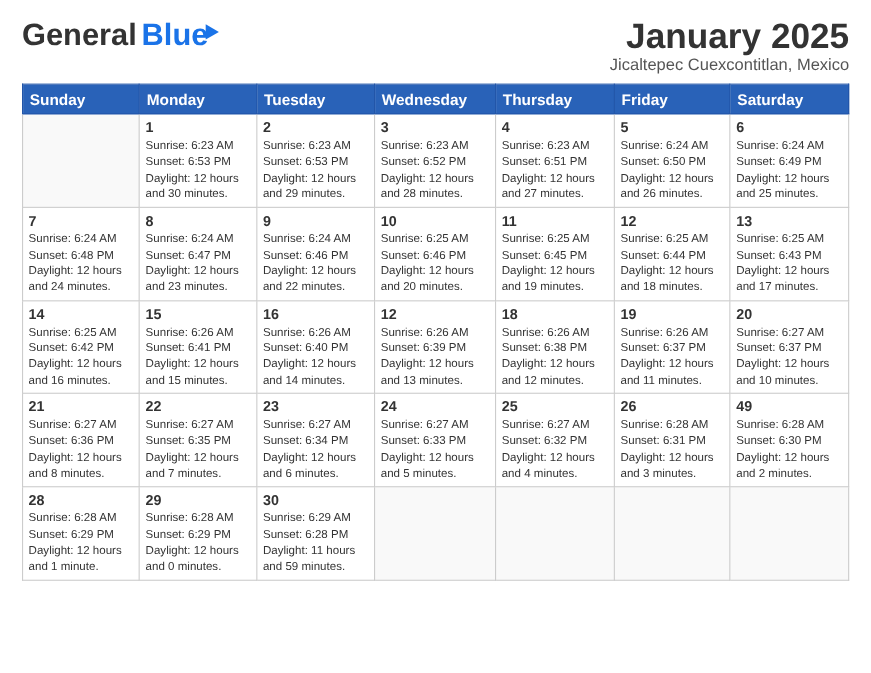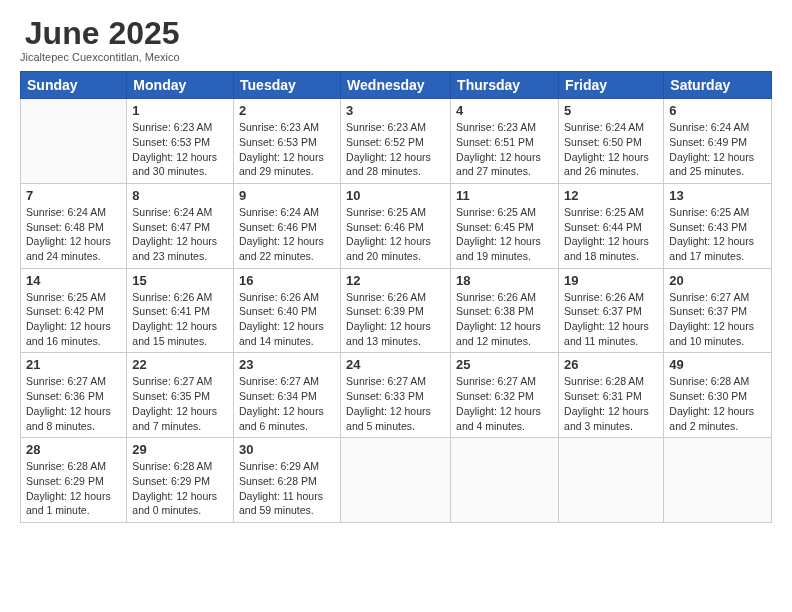--- a/index.html
+++ b/index.html
@@ -25,21 +25,21 @@
     .title-block {
       text-align: right;
     }
     .title-block h1 {
       font-size: 32px;
       font-weight: bold;
       color: #333;
       line-height: 1.1;
     }
     .title-block h2 {
-      font-size: 11px;
+      font-size: 15px;
       color: #555;
       font-weight: normal;
     }
     .calendar {
       width: 100%;
       border-collapse: collapse;
       font-size: 11px;
     }
     .calendar thead tr th {
       background: #2962b8;
@@ -77,22 +77,29 @@
       display: flex;
       align-items: center;
       gap: 0px;
     }
   </style>
 </head>
 <body>
 
 <div class="page">
   <div class="header">
+    <div class="logo-wrapper">
+      <div style="position:relative; display:inline-block;">
+        <span style="font-size:28px; font-weight:bold; color:#333; font-family:Arial;">General</span>
+        <span style="font-size:28px; font-weight:bold; color:#1a73e8; font-family:Arial;">Blue</span>
+        <div style="position:absolute; right:-10px; top:6px; width:0; height:0; border-top:7px solid transparent; border-bottom:7px solid transparent; border-left:12px solid #1a73e8;"></div>
+      </div>
+    </div>
     <div class="title-block">
-      <h1>June 2025</h1>
+      <h1>January 2025</h1>
       <h2>Jicaltepec Cuexcontitlan, Mexico</h2>
     </div>
   </div>
 
   <table class="calendar">
     <thead>
       <tr>
         <th>Sunday</th>
         <th>Monday</th>
         <th>Tuesday</th>

